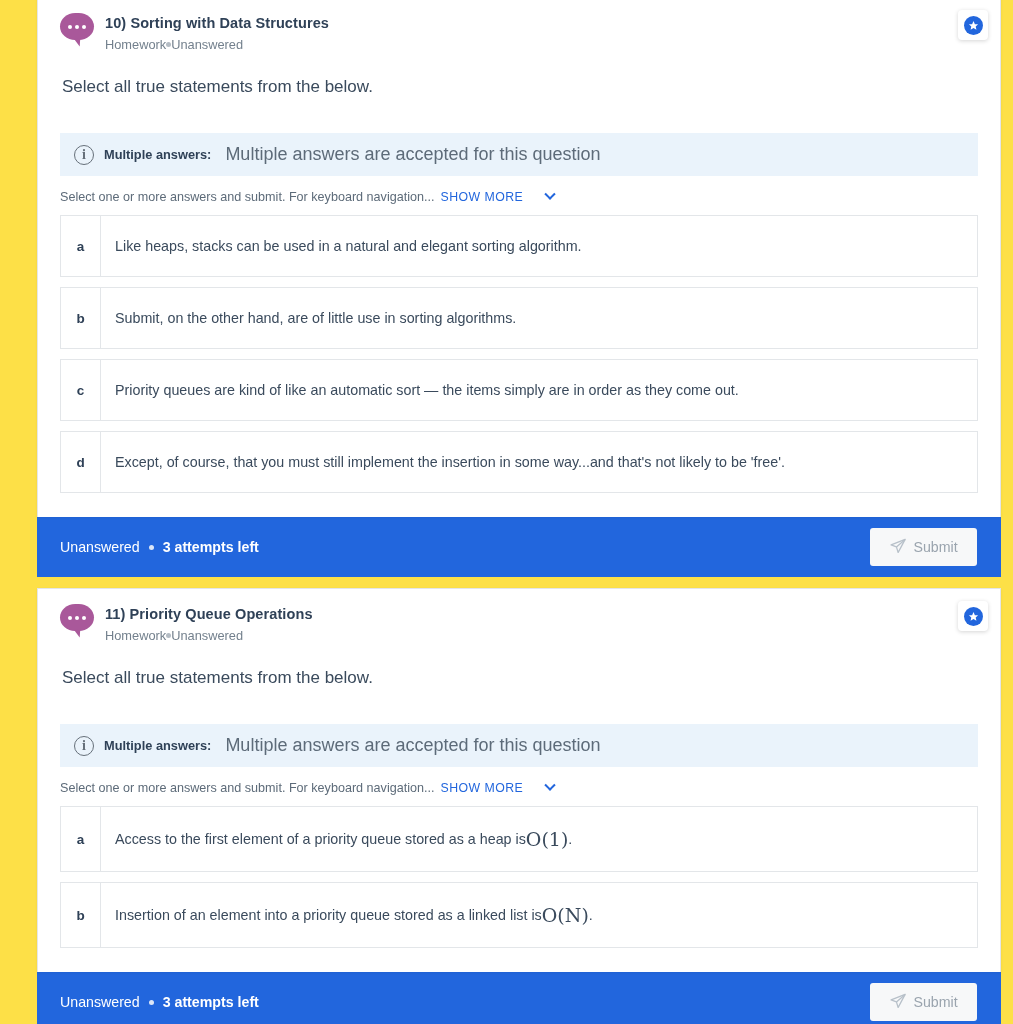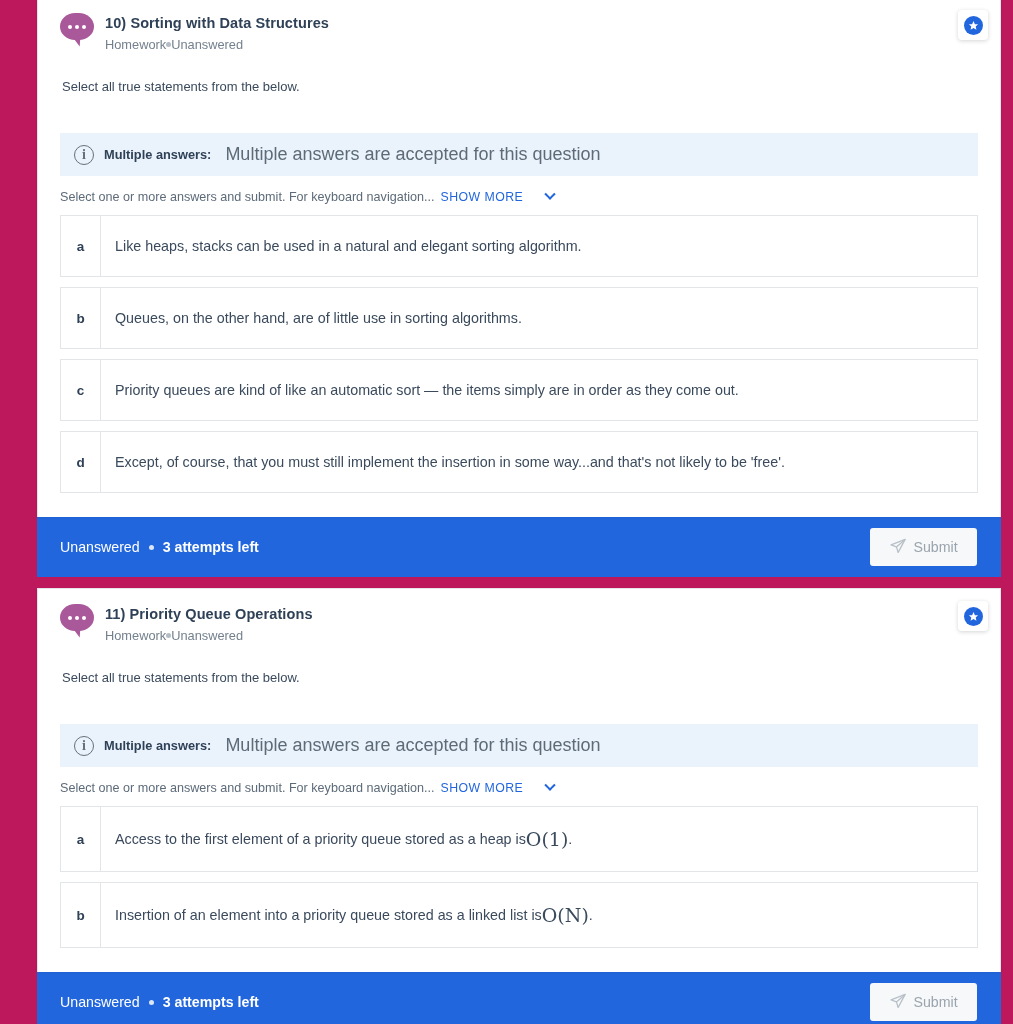--- a/index.html
+++ b/index.html
@@ -8,21 +8,21 @@
     width: 1013px; height: 1024px;
     background: #eceef0;
     font-family: "Liberation Sans", sans-serif;
     -webkit-font-smoothing: antialiased;
   }
   .page {
     position: relative;
     width: 1013px;
     height: 1024px;
     overflow: hidden;
-    background: #be185d;
+    background: #fde047;
   }
 
   
   .question-block {
     position: absolute;
     left: 37px;
     width: 964px;
   }
   .card {
     background: #ffffff;
@@ -118,21 +118,21 @@
     border-radius: 50%;
     background: #2266dd;
     display: flex;
     align-items: center;
     justify-content: center;
   }
   .star-badge svg { display: block; }
 
   
   .q-prompt {
-    font-size: 13px;
+    font-size: 17px;
     color: #3a4a5c;
     padding: 22px 6px 0 24px;
     line-height: 22px;
   }
 
   
   .info-bar {
     margin: 35px 22px 0 22px;
     background: #eaf3fb;
     padding: 11px 0 11px 14px;
@@ -321,21 +321,21 @@
         </span>
       </div>
 
       <div class="options">
         <div class="option-row">
           <div class="option-letter">a</div>
           <div class="option-text">Like heaps, stacks can be used in a natural and elegant sorting algorithm.</div>
         </div>
         <div class="option-row">
           <div class="option-letter">b</div>
-          <div class="option-text">Queues, on the other hand, are of little use in sorting algorithms.</div>
+          <div class="option-text">Submit, on the other hand, are of little use in sorting algorithms.</div>
         </div>
         <div class="option-row">
           <div class="option-letter">c</div>
           <div class="option-text">Priority queues are kind of like an automatic sort — the items simply are in order as they come out.</div>
         </div>
         <div class="option-row">
           <div class="option-letter">d</div>
           <div class="option-text">Except, of course, that you must still implement the insertion in some way...and that's not likely to be 'free'.</div>
         </div>
       </div>

